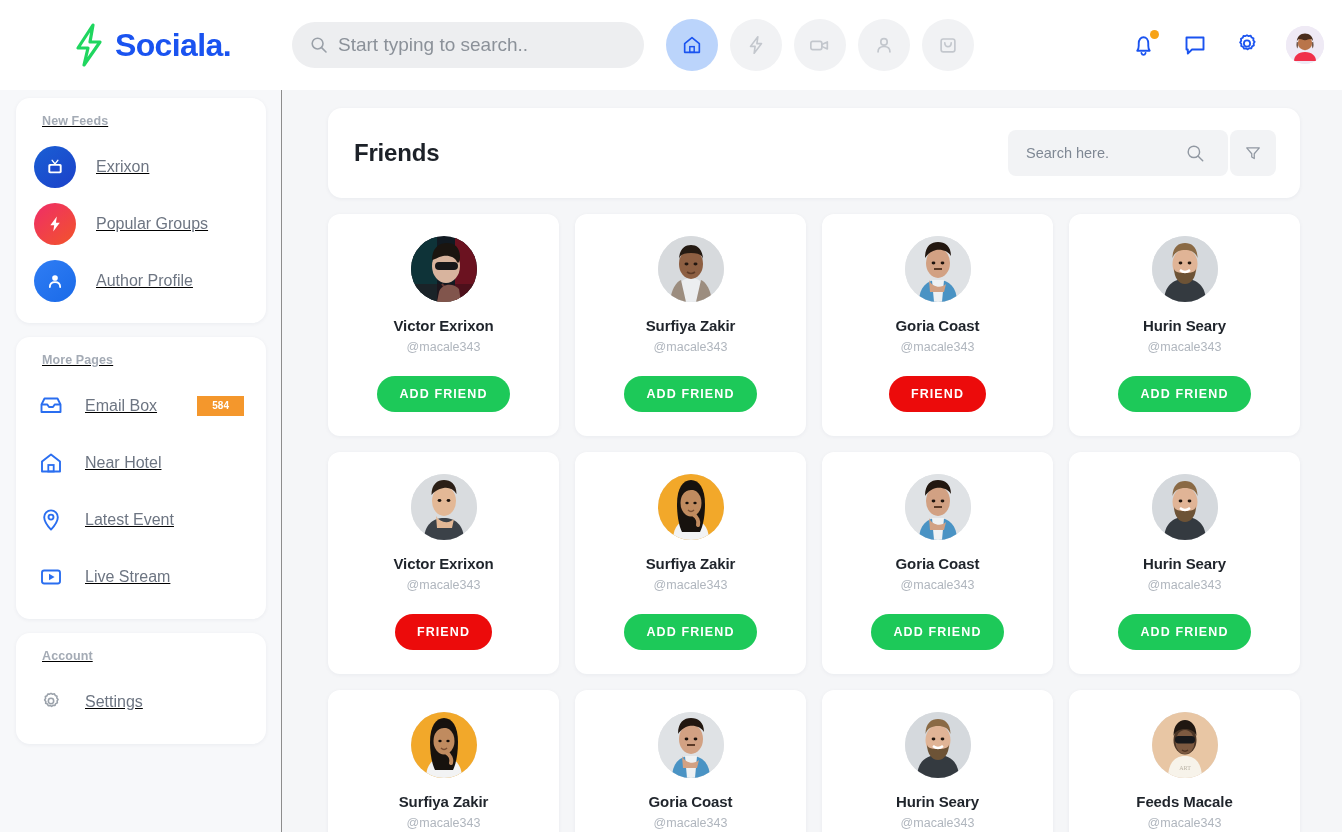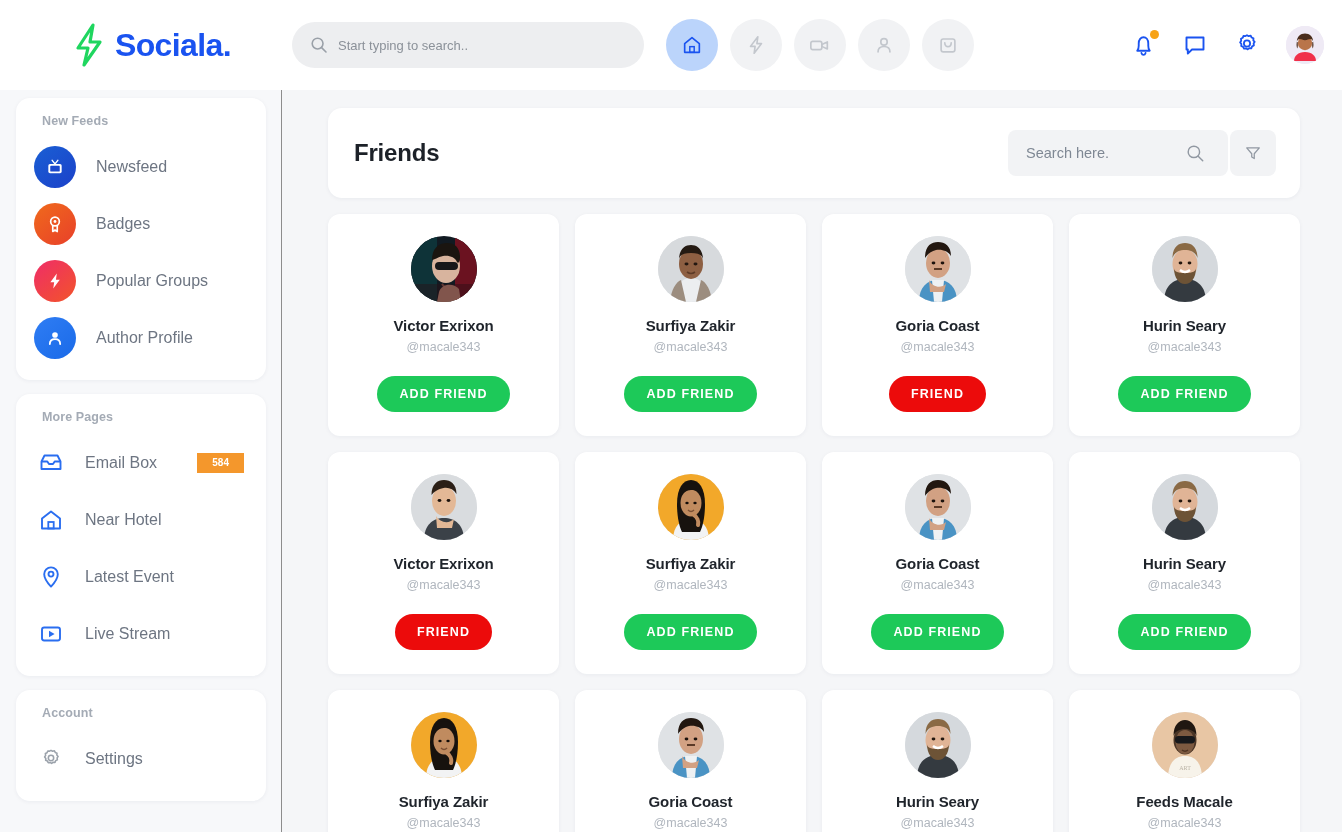--- a/index.html
+++ b/index.html
@@ -35,21 +35,21 @@
     margin-left: 14px;
     width: 352px; height: 46px;
     background: #edeef0;
     border-radius: 23px;
     display: flex; align-items: center;
   }
   .header-search .mag { margin-left: 18px; width: 18px; height: 18px; flex: none; }
   .header-search input {
     border: none; outline: none; background: transparent;
     font-family: "Liberation Sans", sans-serif;
-    font-size: 13px; color: #4c1d95;
+    font-size: 19px; color: #4c1d95;
     margin-left: 10px; width: 280px;
   }
   .header-search input::placeholder { color: #8b9199; }
 
   .nav-icons { display: flex; align-items: center; margin-left: 22px; gap: 12px; }
   .nav-btn {
     width: 52px; height: 52px; border-radius: 50%;
     background: #f1f2f4;
     display: flex; align-items: center; justify-content: center;
     cursor: pointer;
@@ -86,20 +86,21 @@
     background: #f7f8fa;
     padding: 8px 16px 0 16px;
     overflow: hidden;
   }
   .side-card {
     background: #ffffff;
     border-radius: 14px;
     box-shadow: 0 1px 4px rgba(25,40,70,0.055);
     padding: 16px 0 14px 0;
     margin-bottom: 14px;
+    text-decoration: underline;
   }
   .side-head {
     font-size: 12.5px; color: #a4abb5; font-weight: 600;
     padding: 0 0 10px 26px; letter-spacing: 0.1px;
   }
   .side-item {
     display: flex; align-items: center;
     height: 57px; padding: 0 18px 0 18px;
     cursor: pointer; position: relative;
   }
@@ -306,33 +307,23 @@
       <div class="side-head">New Feeds</div>
 
       <div class="side-item">
         <span class="side-ico-circle" style="background:linear-gradient(140deg,#1a5fd4,#1b41c9);">
           <svg viewBox="0 0 24 24" width="20" height="20">
             <rect x="4" y="8.5" width="16" height="11" rx="2" fill="#fff"></rect>
             <rect x="6.3" y="10.6" width="11.4" height="6.8" rx="1" fill="#1b48cd"></rect>
             <path d="M8.6 4 L12 8.2 L15.4 4" fill="none" stroke="#fff" stroke-width="1.7" stroke-linecap="round"></path>
           </svg>
         </span>
-        <span class="side-label">Newsfeed</span>
-      </div>
-
-      <div class="side-item">
-        <span class="side-ico-circle" style="background:linear-gradient(140deg,#f06a1c,#e8402a);">
-          <svg viewBox="0 0 24 24" width="20" height="20">
-            <circle cx="12" cy="9" r="5.2" fill="none" stroke="#fff" stroke-width="2"></circle>
-            <circle cx="12" cy="9" r="1.7" fill="#fff"></circle>
-            <path d="M9.3 13.4 L9.3 21 L12 19.2 L14.7 21 L14.7 13.4" fill="none" stroke="#fff" stroke-width="2" stroke-linejoin="round"></path>
-          </svg>
-        </span>
-        <span class="side-label">Badges</span>
-      </div>
+        <span class="side-label">Exrixon</span>
+      </div>
+
 
 
       <div class="side-item">
         <span class="side-ico-circle" style="background:linear-gradient(140deg,#ef2d68,#f2542a);">
           <svg viewBox="0 0 24 24" width="20" height="20">
             <path d="M14.2 3 L6.4 13.4 H11 L9.9 21 L17.7 10.6 H13.1 Z" fill="#fff"></path>
           </svg>
         </span>
         <span class="side-label">Popular Groups</span>
       </div>

